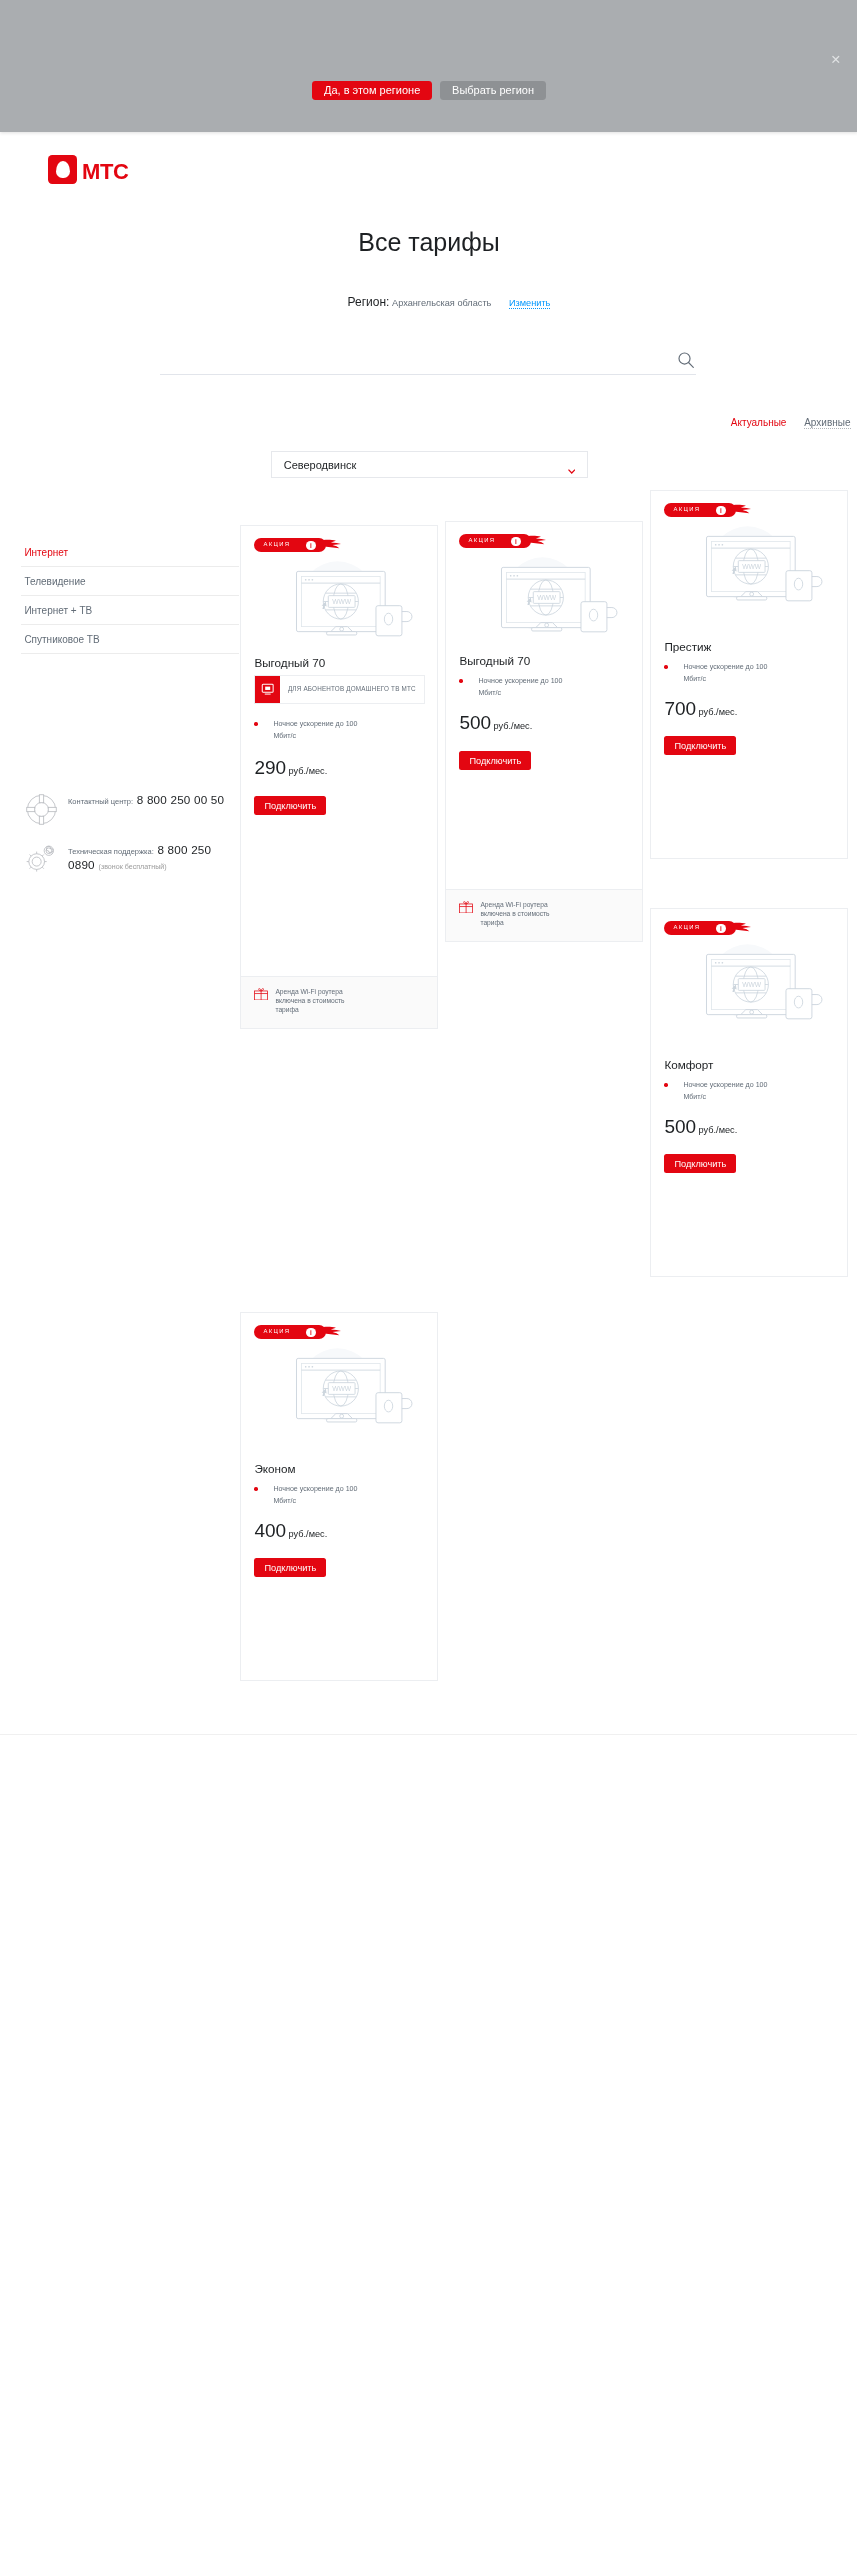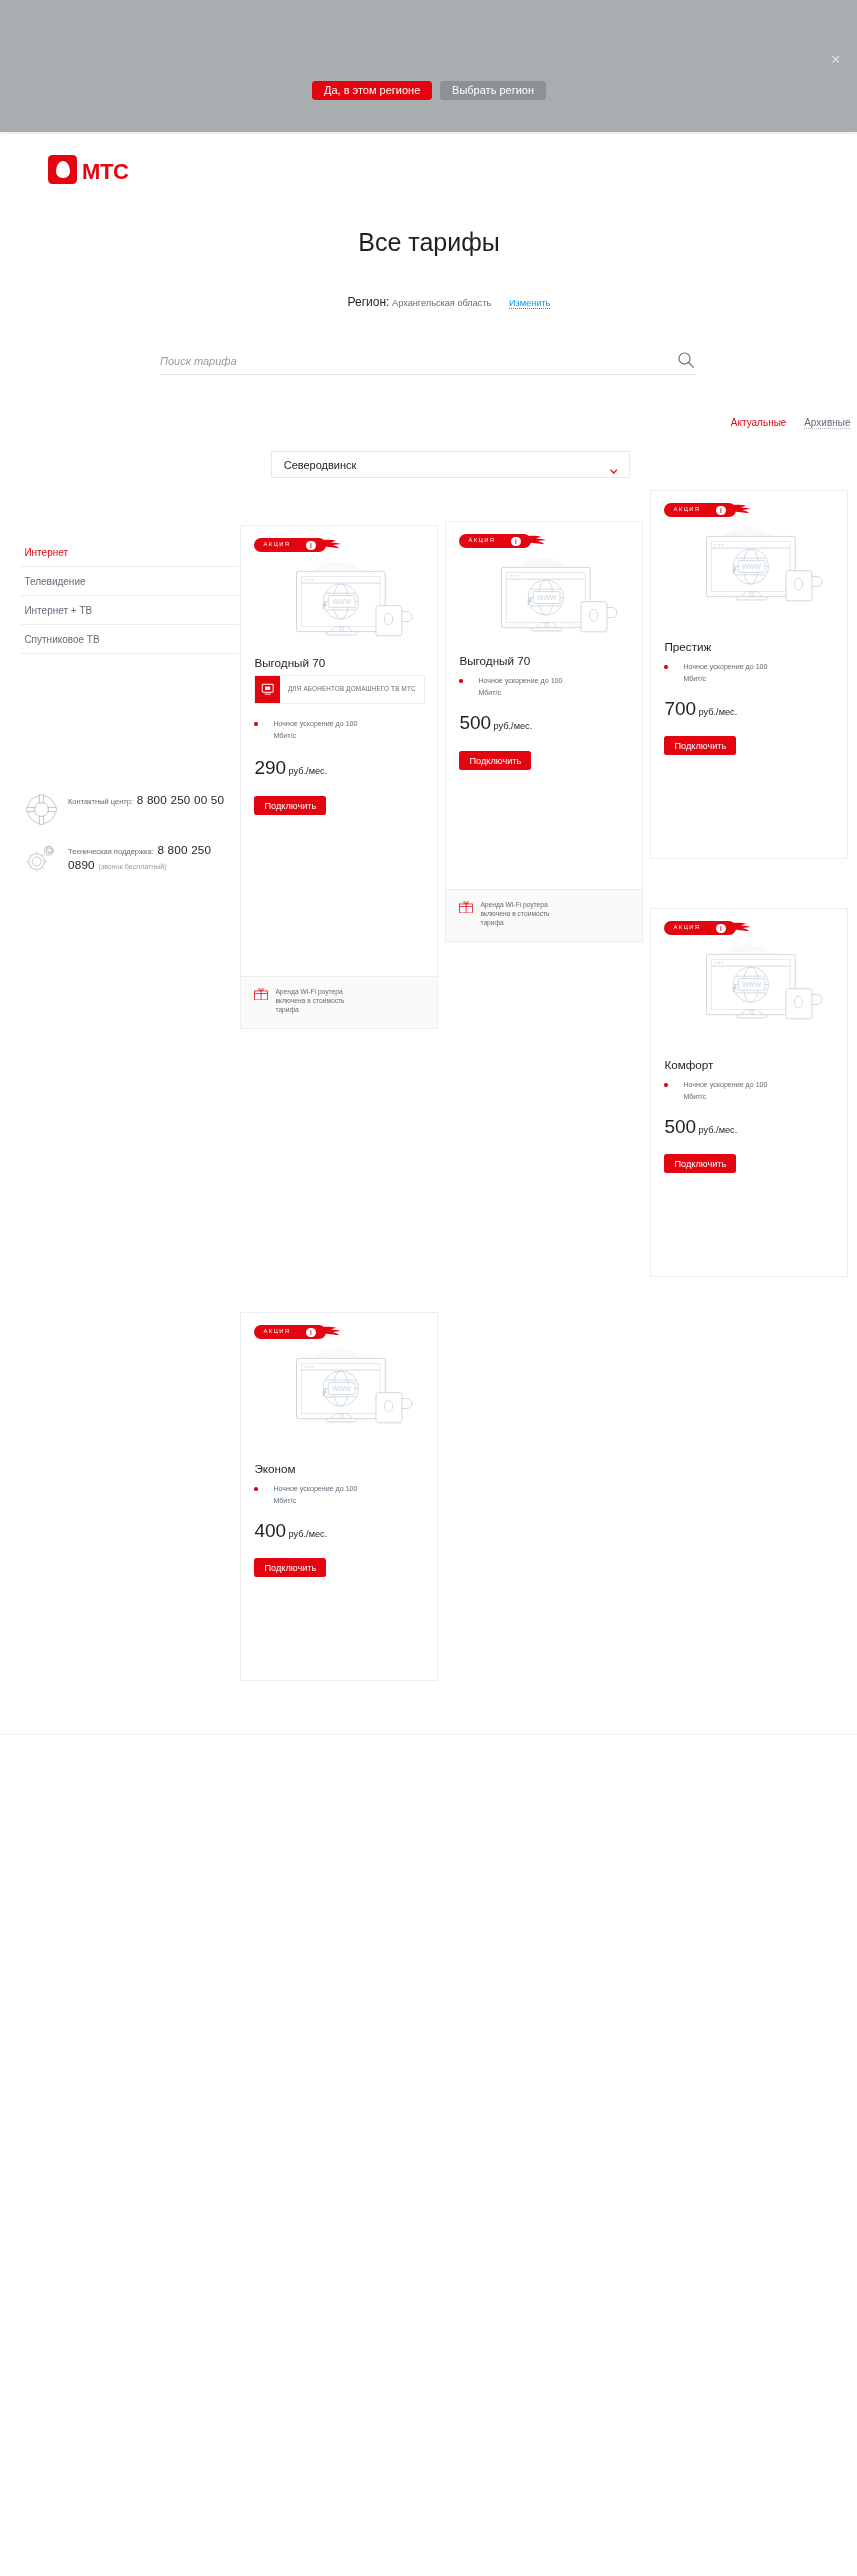--- a/index.html
+++ b/index.html
@@ -107,21 +107,21 @@
     font-size:10px;
   }
   .tab{
     display:inline-block; margin:0 7.5px; cursor:pointer;
   }
   .tab.active{ color:#e30611; }
   .tab.inactive{ color:#626c77; border-bottom:0.8px dotted #b0b4b8; }
 
   
   .city-select{
-    position:absolute; left:271px; top:451px; width:359px; height:27px;
+    position:absolute; left:271px; top:451px; width:317px; height:27px;
     border:0.8px solid #e6e8ec; border-radius:0; background:#fff;
     cursor:pointer;
   }
   .city-select-label{
     position:absolute; left:11.7px; top:6.7px; font-size:11px; color:#1d2023;
   }
   .chev-down{
     position:absolute; right:11.7px; top:10px; width:7.5px; height:5px;
   }
 
@@ -251,21 +251,20 @@
 
 <h1 class="page-title">Все тарифы</h1>
 
 <div class="region-line">
   <span class="region-label">Регион:</span>
   <span class="region-value">Архангельская область</span>
   <span class="region-change">Изменить</span>
 </div>
 
 <div class="search-wrap">
-  <input class="search-input" placeholder="Поиск тарифа" style="">
   <span class="search-icon">
     <svg width="18.4" height="18.4" viewBox="0 0 22 22">
       <circle cx="9" cy="9" r="6.6" fill="none" stroke="#626c77" stroke-width="1.4"></circle>
       <line x1="13.8" y1="13.8" x2="19.5" y2="19.5" stroke="#626c77" stroke-width="1.4" stroke-linecap="round"></line>
     </svg>
   </span>
 </div>
 
 <div class="tabs">
   <span class="tab active">Актуальные</span>

